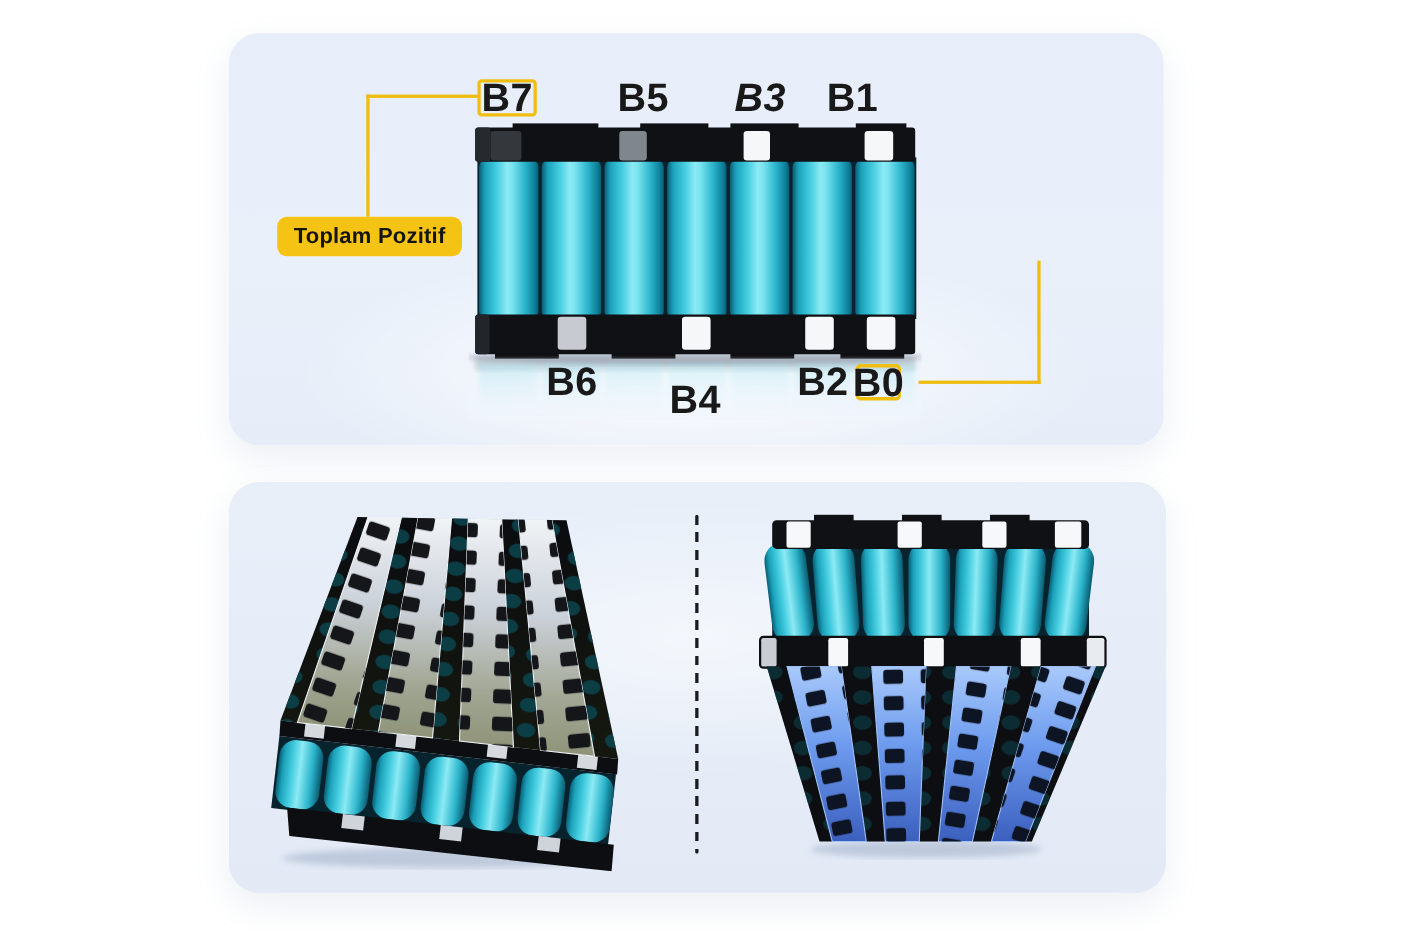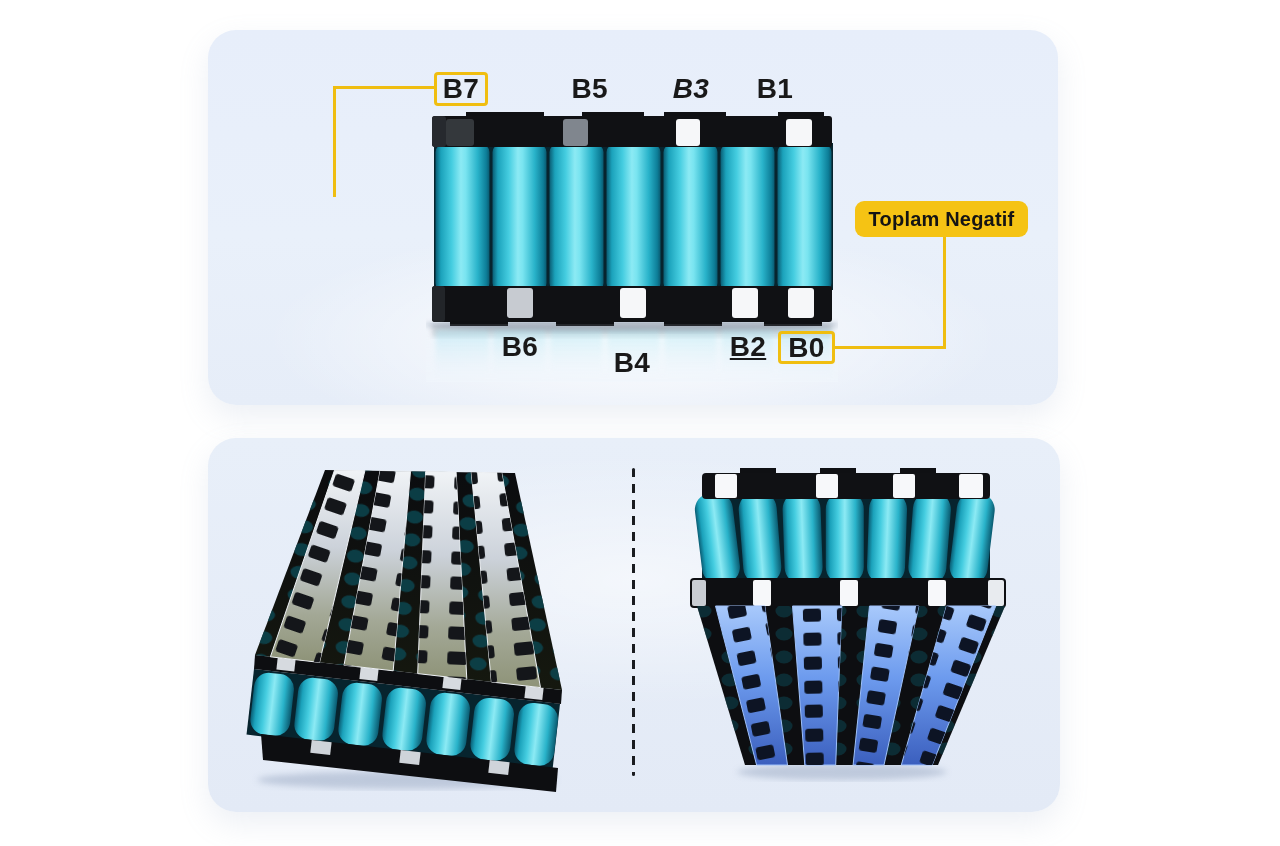--- a/index.html
+++ b/index.html
@@ -19,21 +19,21 @@
       linear-gradient(180deg,#e7eefa 0%,#e9f0fa 55%,#e6edf8 100%);
   }
   .card-bottom {
     left:208px; top:438px; width:852px; height:374px;
     background:
       radial-gradient(55% 45% at 50% 38%, rgba(255,255,255,.55), rgba(255,255,255,0) 75%),
       linear-gradient(180deg,#e8eff9 0%,#e3eaf6 100%);
   }
   .blabel {
     position:absolute; display:flex; align-items:center; justify-content:center;
-    font-size:28px; font-weight:600; color:#191919; letter-spacing:.3px; z-index:5;
+    font-size:36px; font-weight:600; color:#191919; letter-spacing:.3px; z-index:5;
   }
   .boxed { border:3px solid #f0be10; border-radius:4px; }
   .badge {
     position:absolute; display:flex; align-items:center; justify-content:center;
     background:#f5c314; color:#141414; font-weight:700; font-size:20px;
     border-radius:9px; z-index:6; letter-spacing:.2px;
   }
   .connector { position:absolute; background:#efbd10; z-index:4; }
   .divider {
     position:absolute; left:424px; top:30px; width:3px; height:308px;
@@ -140,28 +140,28 @@
     <div class="blabel" style="left:537px; top:42px; width:60px; height:34px;">
       <span>B1</span>
     </div>
 
     <div class="blabel" style="left:282px; top:300px; width:60px; height:34px;text-align:center;">
       <span>B6</span>
     </div>
     <div class="blabel" style="left:394px; top:316px; width:60px; height:34px;">
       <span>B4</span>
     </div>
-    <div class="blabel" style="left:510px; top:300px; width:60px; height:34px;text-decoration:underline;">
+    <div class="blabel" style="left:510px; top:300px; width:60px; height:34px;">
       <span>B2</span>
     </div>
-    <div class="blabel boxed" style="left:570px; top:301px; width:57px; height:33px;">
+    <div class="blabel boxed" style="left:570px; top:301px; width:41px; height:33px;">
       <span>B0</span>
     </div>
 
-    <div class="badge" style="left:647px; top:171px; width:173px; height:36px;">Toplam Negatif</div>
+    <div class="badge" style="left:44px; top:167px; width:168px; height:36px;">Toplam Pozitif</div>
 
     <div class="connector" style="left:125px; top:56px; width:103px; height:3px;"></div>
     <div class="connector" style="left:125px; top:56px; width:3px; height:111px;"></div>
     <div class="connector" style="left:735px; top:207px; width:3px; height:112px;"></div>
     <div class="connector" style="left:627px; top:316px; width:111px; height:3px;"></div>
   </section>
 
   <section class="card card-bottom">
 
     <svg class="packsvg" style="left:37px; top:24px;" width="325" height="330" viewBox="0 0 325 330">

